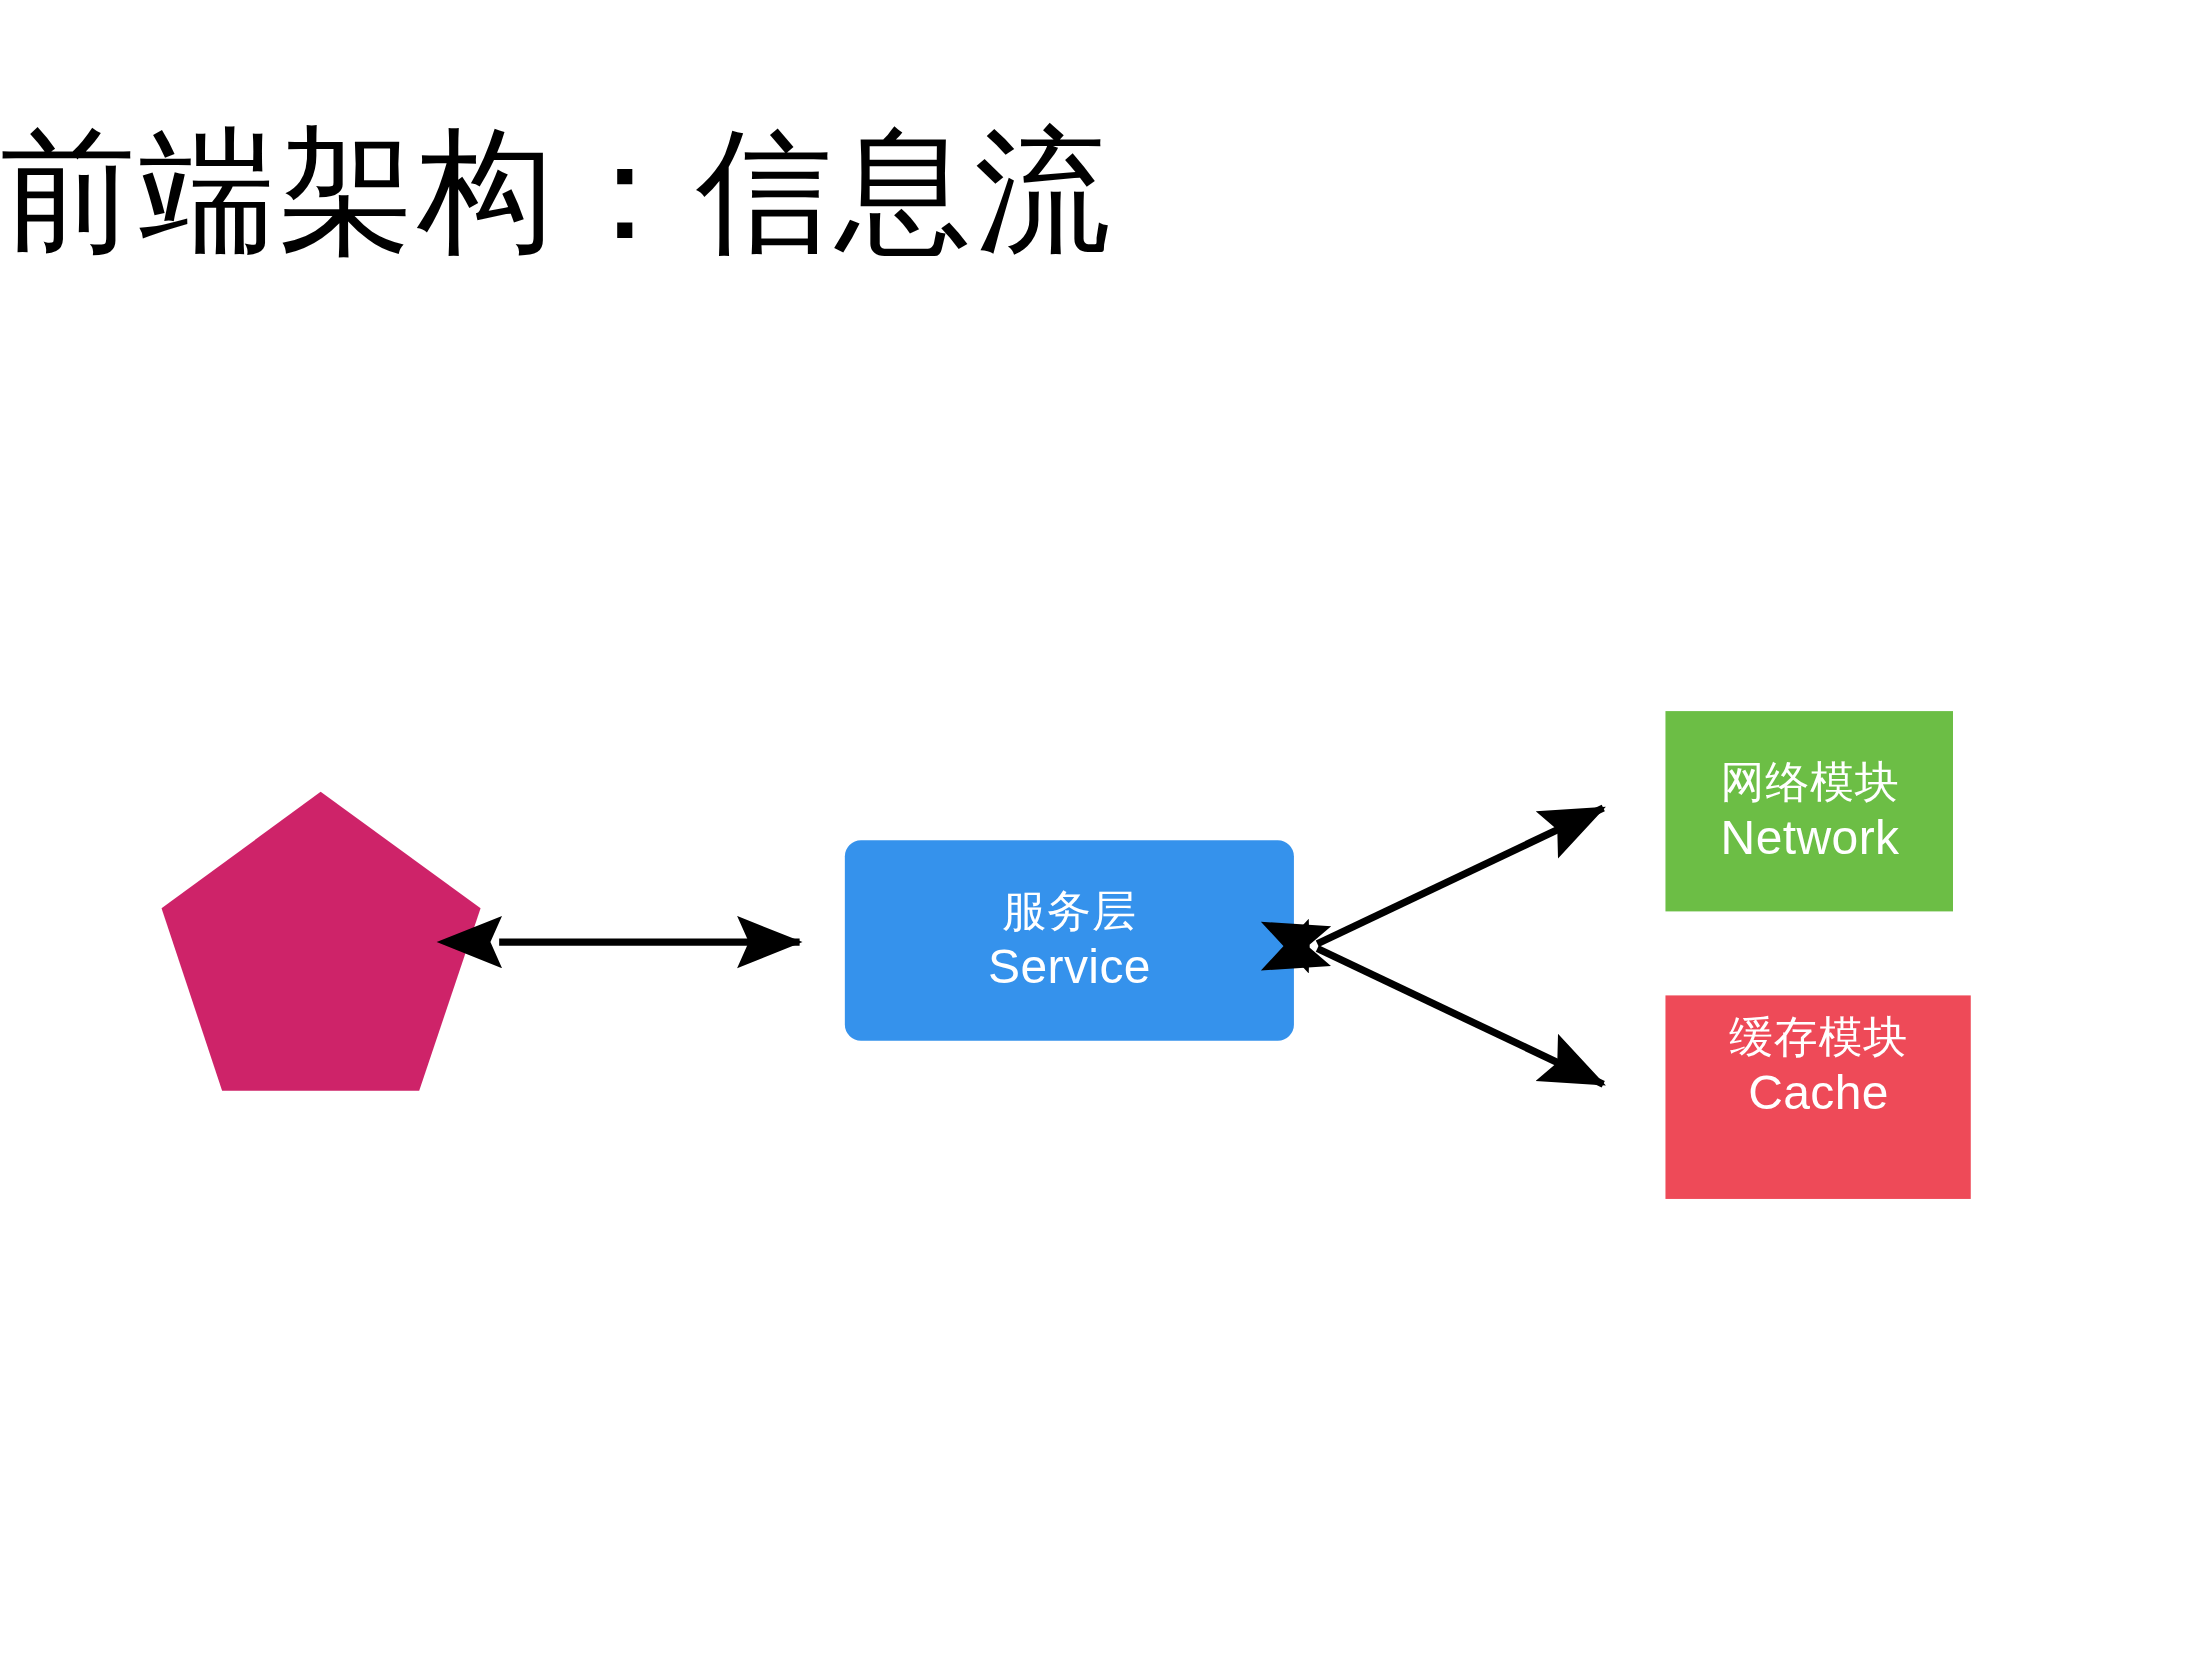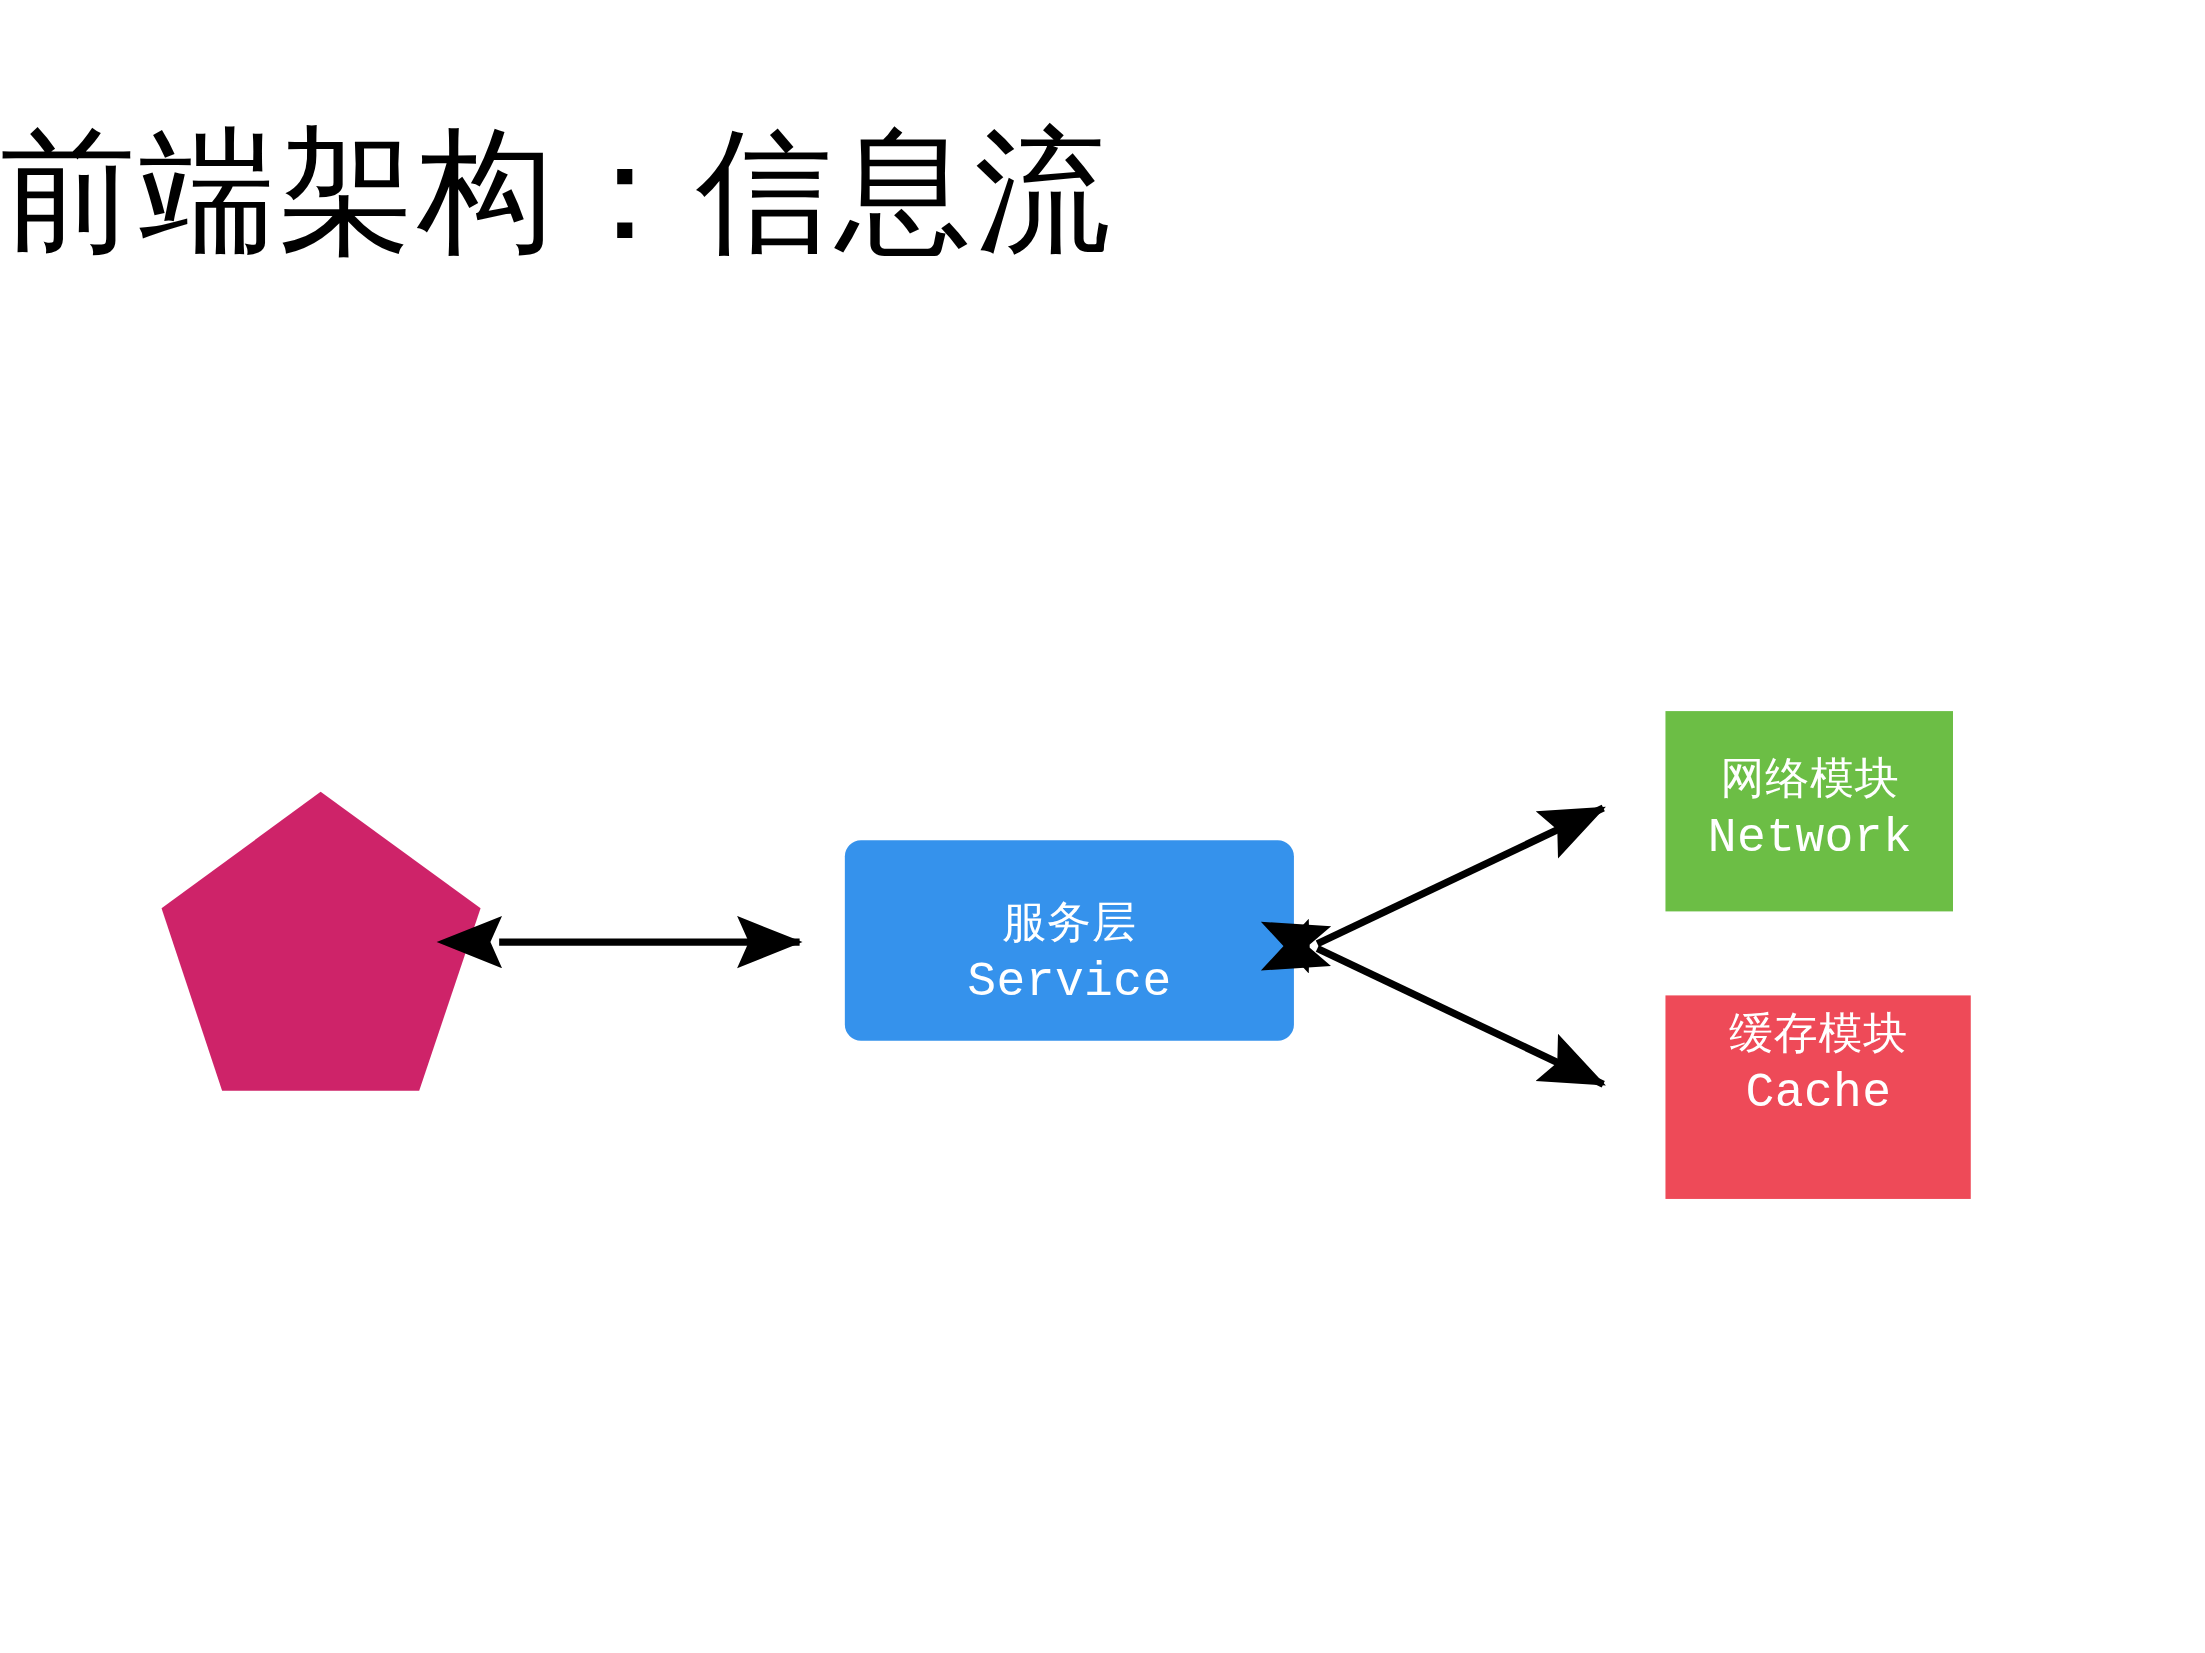--- a/index.html
+++ b/index.html
@@ -46,21 +46,20 @@
   .node-label {
     position: absolute;
     display: flex;
     flex-direction: column;
     align-items: center;
     justify-content: center;
     color: #ffffff;
     text-align: right;
     line-height: 1.22;
     pointer-events: none;
-    font-family: Liberation Mono, monospace;
   }
   .node-label .line-cn {
     font-size: 44px;
     letter-spacing: 0.8px;
     white-space: pre;
   }
   .node-label .line-en {
     font-size: 48px;
     letter-spacing: 0.4px;
     white-space: pre;
@@ -72,21 +71,20 @@
     top: 856px;
     width: 320px;
     height: 162px;
   }
   
   #service-node-label {
     left: 845px;
     top: 840px;
     width: 449px;
     height: 200px;
-    margin-top: 15px;
   }
   
   #network-node-label {
     left: 1666px;
     top: 711px;
     width: 288px;
     height: 200px;
   }
   
   #cache-node-label {

